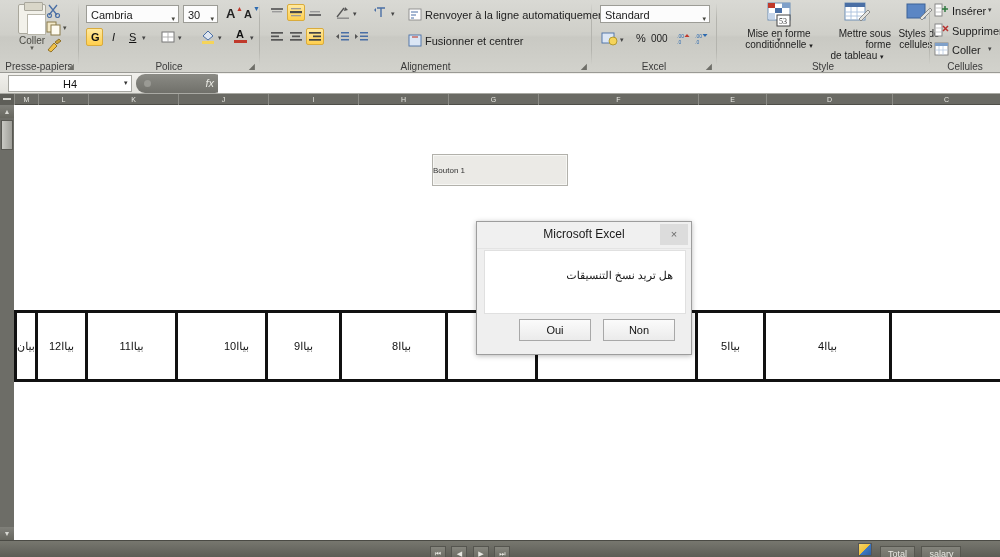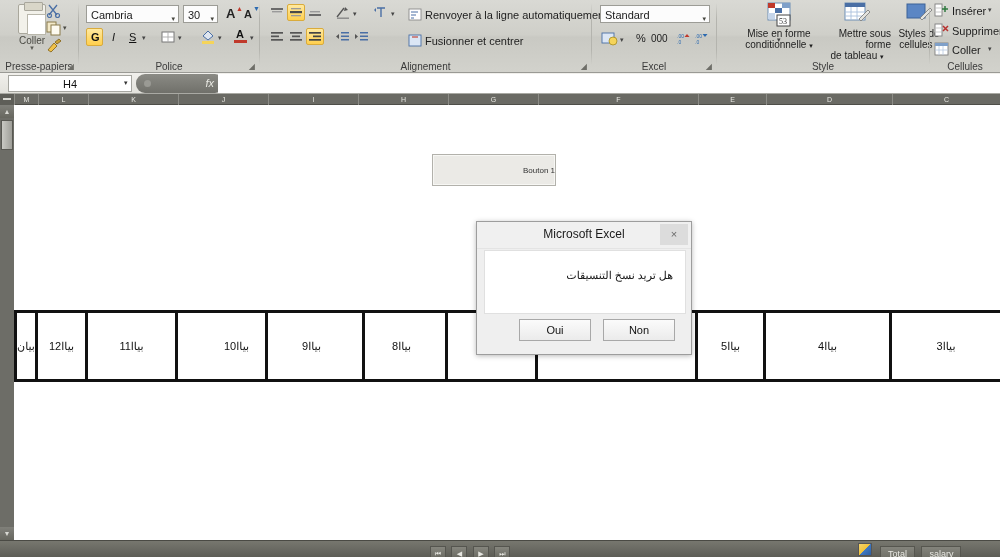--- a/index.html
+++ b/index.html
@@ -144,24 +144,24 @@
   .dcell.first { border-left:3px solid #111; }
 
   
   .blackbar {
     position:absolute; left:672px; top:246px; width:12px; height:36px;
     background:#121212;
   }
 
   
   .formbtn {
-    position:absolute; left:432px; top:154px; width:124px; height:32px;
+    position:absolute; left:432px; top:154px; width:136px; height:32px;
     background:#ebeae6; border:1px solid #b2b1ab;
     box-shadow:inset 0 0 0 1px #f7f7f4;
-    font-size:8px; color:#333; text-align:right; line-height:32px;
+    font-size:8px; color:#333; text-align:left; line-height:32px;
   }
 
   
   .dlg {
     position:absolute; left:476px; top:221px; width:216px; height:134px;
     background:#efefef; border:1px solid #9d9d9d;
     box-shadow:0 1px 5px rgba(0,0,0,.28);
   }
   .dlg-tb {
     position:absolute; left:0; top:0; width:100%; height:27px;
@@ -574,27 +574,26 @@
 
     <div class="formbtn" style="left:418px;top:49px;">Bouton 1</div>
 
     <div class="blackbar" style="left:658px;top:141px;"></div>
 
     <div class="databand">
       <div class="dcell first" style="left:0;width:24px;">بيان</div>
       <div class="dcell" style="left:24px;width:50px;">بياا12</div>
       <div class="dcell" style="left:74px;width:90px;">بياا11</div>
       <div class="dcell" style="left:164px;width:90px;padding-left:30px;">بياا10</div>
-      <div class="dcell" style="left:247px;width:104px;">بياا9</div>
+      <div class="dcell" style="left:254px;width:74px;">بياا9</div>
       <div class="dcell" style="left:344px;width:90px;">بياا8</div>
       <div class="dcell" style="left:434px;width:90px;">بياا7</div>
       <div class="dcell" style="left:524px;width:160px;"></div>
       <div class="dcell" style="left:684px;width:68px;">بياا5</div>
       <div class="dcell" style="left:752px;width:126px;">بياا4</div>
-      <div class="dcell" style="left:878px;width:108px;border-right:none;">بياا3</div>
     </div>
   </div>
 
   <div class="dlg">
     <div class="dlg-tb">
       <div class="dlg-title">Microsoft Excel</div>
       <div class="dlg-close">×</div>
     </div>
     <div class="dlg-body">
       <div class="dlg-msg">هل تريد نسخ التنسيقات</div>

